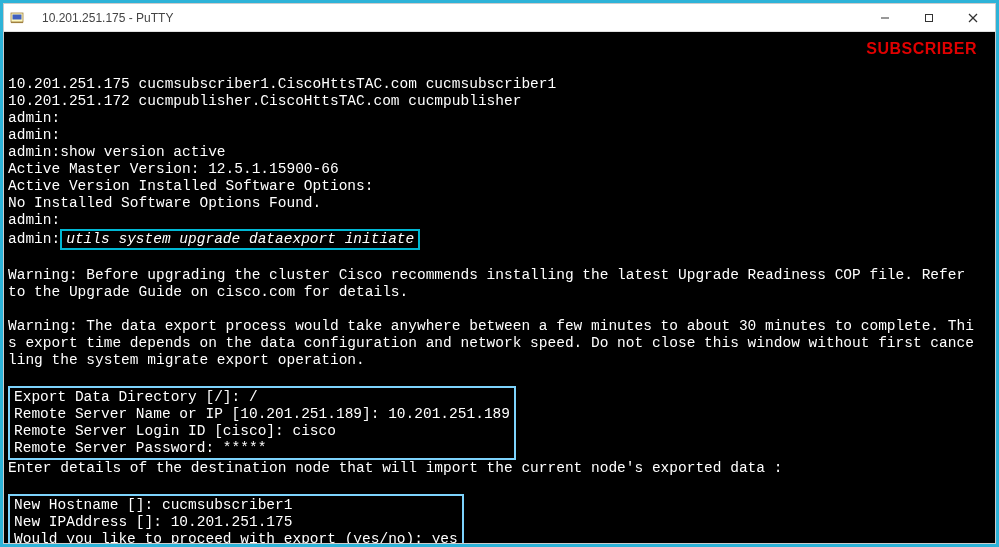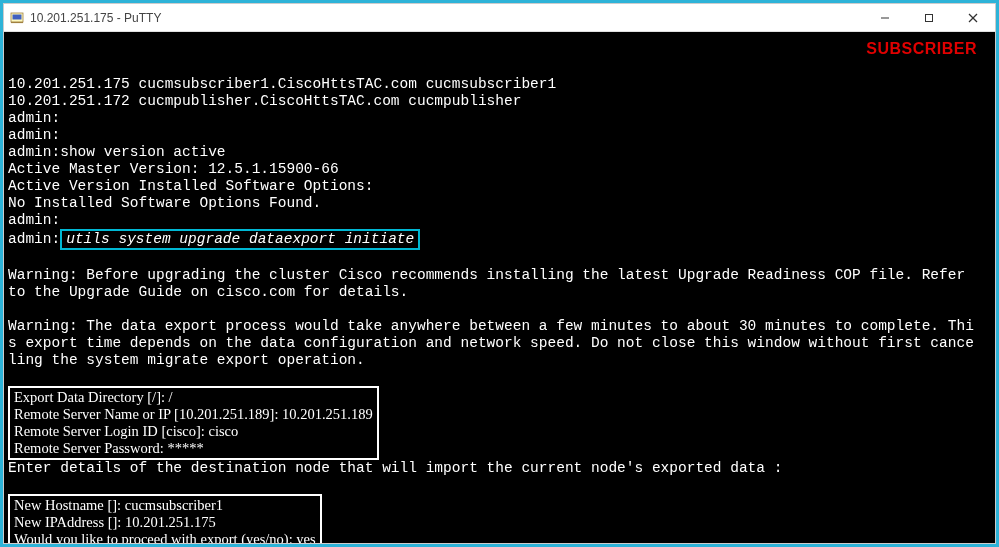--- a/index.html
+++ b/index.html
@@ -31,21 +31,21 @@
       justify-content: space-between;
       padding: 0 0 0 6px;
       border-bottom: 1px solid #e0e0e0;
       font-family: "Segoe UI", Tahoma, sans-serif;
       font-size: 12px;
       color: #444;
     }
     .title-left {
       display: flex;
       align-items: center;
-      gap: 6px;
+      gap: 18px;
     }
     .putty-icon {
       width: 14px;
       height: 14px;
       display: inline-block;
     }
     .window-controls {
       display: flex;
       height: 100%;
     }
@@ -81,24 +81,23 @@
       font-family: Arial, sans-serif;
       letter-spacing: 0.5px;
     }
     .highlight-box {
       border: 2px solid #00b8d4;
       display: inline-block;
       padding: 0 4px;
       font-style: italic;
     }
     .box-section {
-      border: 2px solid #ffffff;
+      border: 2px solid #7dd3fc;
       display: inline-block;
       padding: 1px 4px;
-      font-family: Liberation Serif, serif;
     }
     .line {
       display: block;
       min-height: 17px;
     }
   </style>
 </head>
 <body>
 
 <div class="window">

